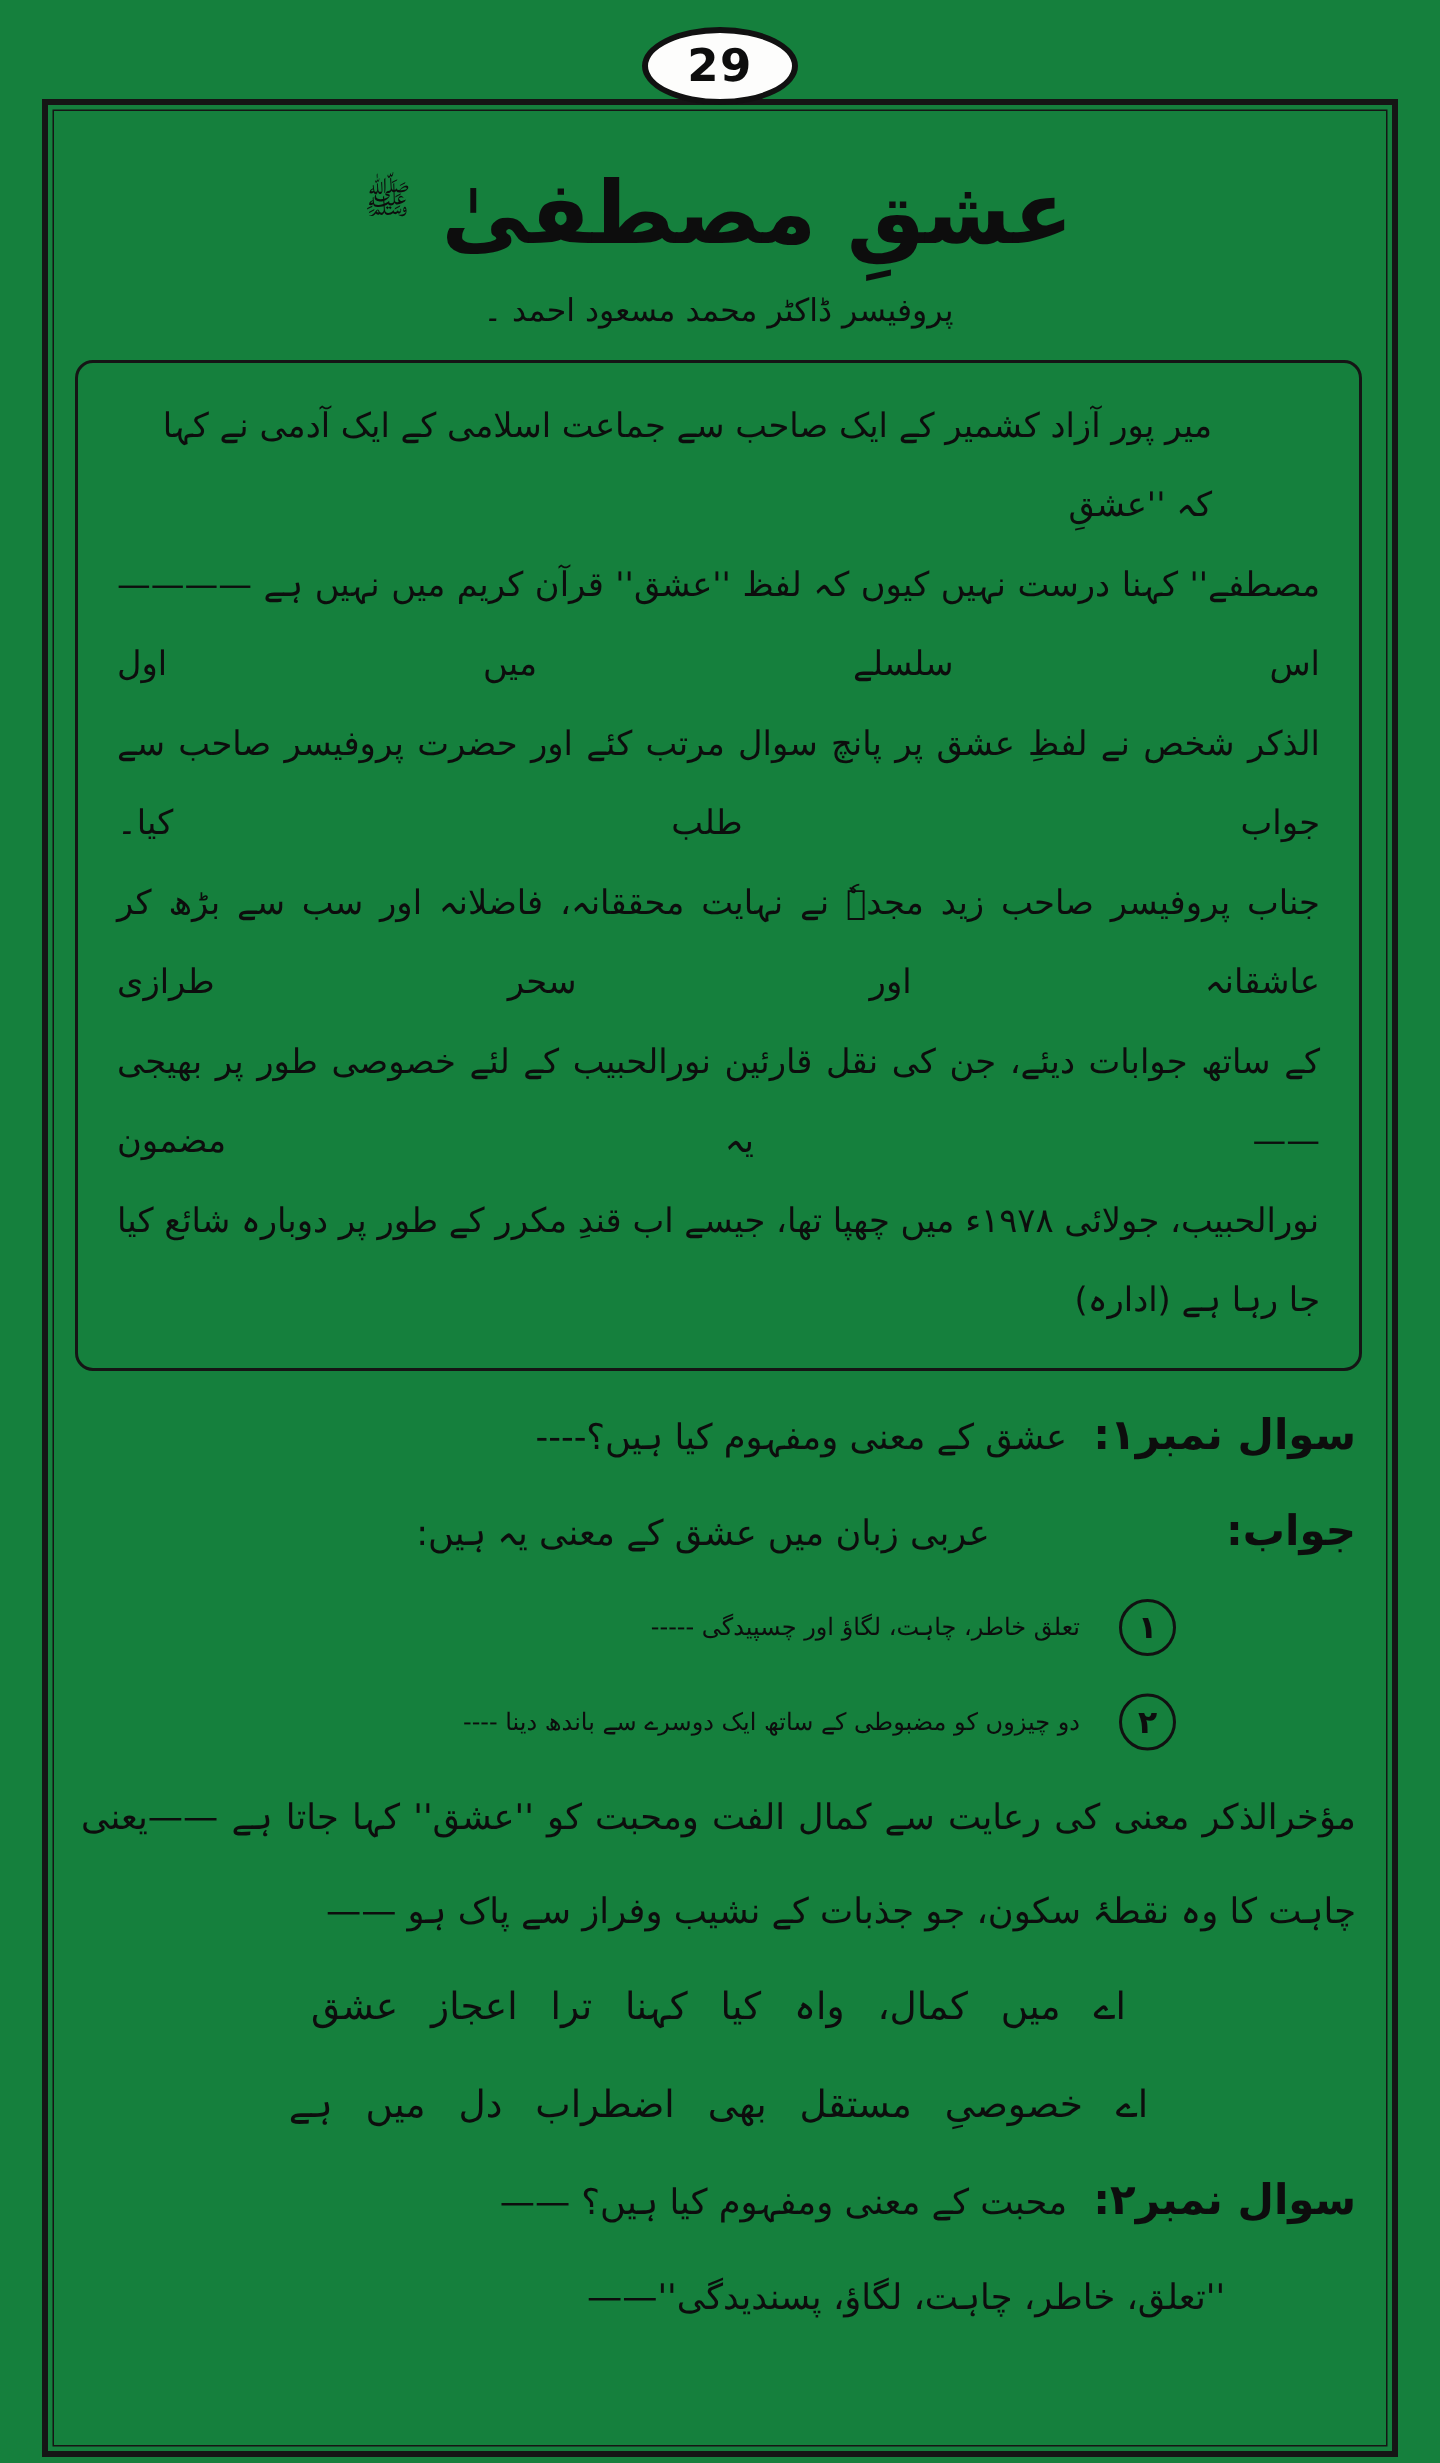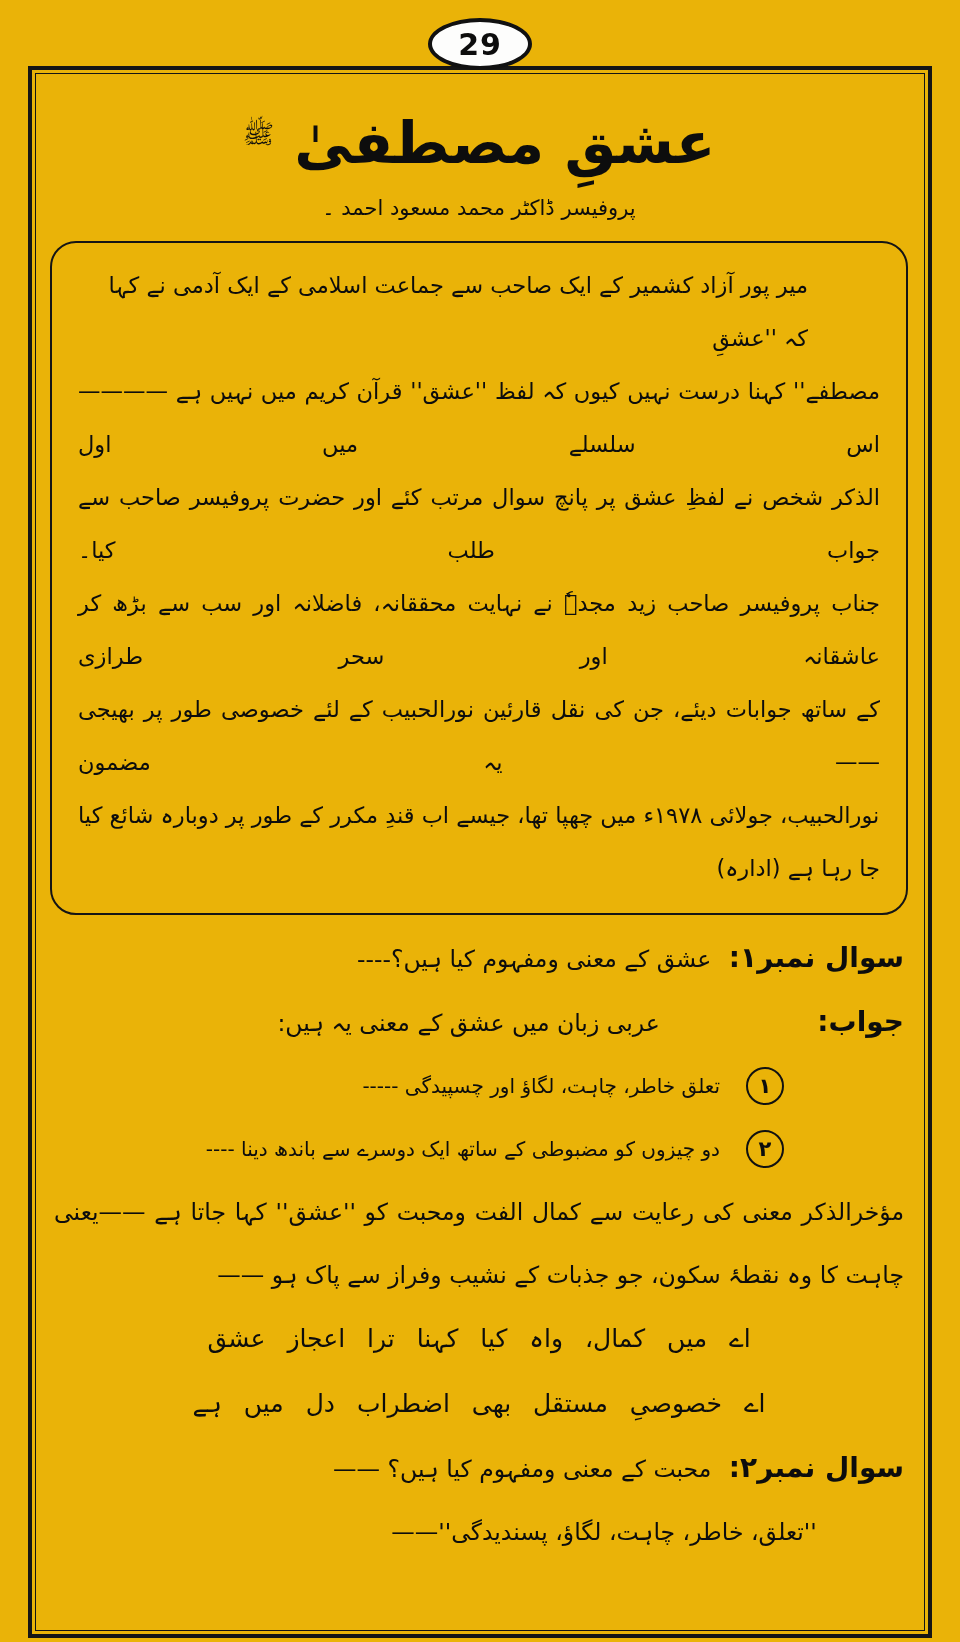--- a/index.html
+++ b/index.html
@@ -4,21 +4,21 @@
 <style>
   * { margin: 0; padding: 0; box-sizing: border-box; }
   html, body { background: #ffffff; }
   body { font-family: "DejaVu Sans", sans-serif; color: #0d0d0d; }
 
   .page {
     position: relative;
     width: 960px;
     height: 1642px;
     margin: 0 auto;
-    background: #eab308;
+    background: #15803d;
     overflow: hidden;
     direction: rtl;
     text-decoration: underline;
   }
 
   
   .page-num-wrap {
     position: absolute;
     top: 18px;
     left: 0; right: 0;
@@ -74,21 +74,21 @@
   .author-row {
     margin-top: 4px;
     text-align: center;
     font-size: 21px;
     line-height: 30px;
   }
 
   .intro-box {
     margin: 18px 2px 0 2px;
     border: 2.4px solid #151515;
-    border-radius: 26px;
+    border-radius: 12px;
     padding: 16px 26px 18px 26px;
   }
   .intro-line {
     font-size: 22.5px;
     line-height: 53px;
     text-align: justify;
     text-align-last: justify;
     white-space: normal;
   }
   .intro-line.first {
@@ -119,21 +119,21 @@
     flex: 0 0 auto;
     width: 38px; height: 38px;
     border: 2.4px solid #111;
     border-radius: 50%;
     display: inline-flex;
     align-items: center;
     justify-content: center;
     font-size: 21px;
     font-weight: bold;
   }
-  .item-text { font-size: 20px; }
+  .item-text { font-size: 16px; }
 
   .para-justify { text-align: justify; text-align-last: justify; }
   .para-right { text-align: right; }
 
   .verse {
     text-align: center;
     font-size: 25px;
     word-spacing: 14px;
     line-height: 42px;
   }

